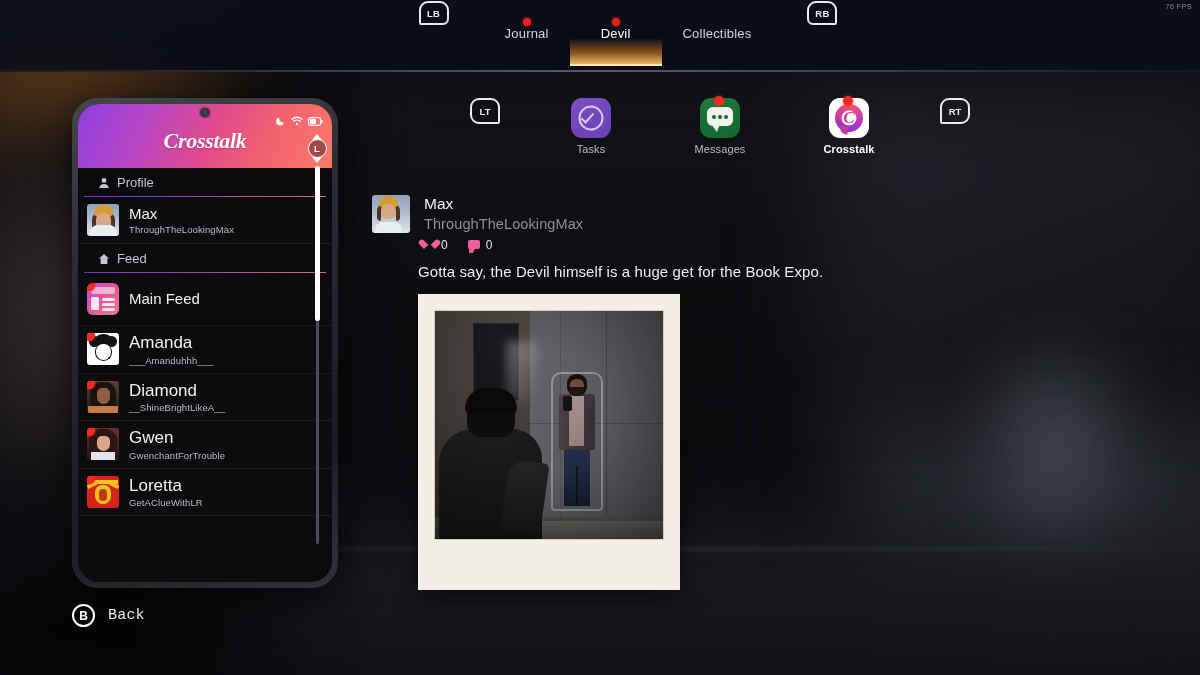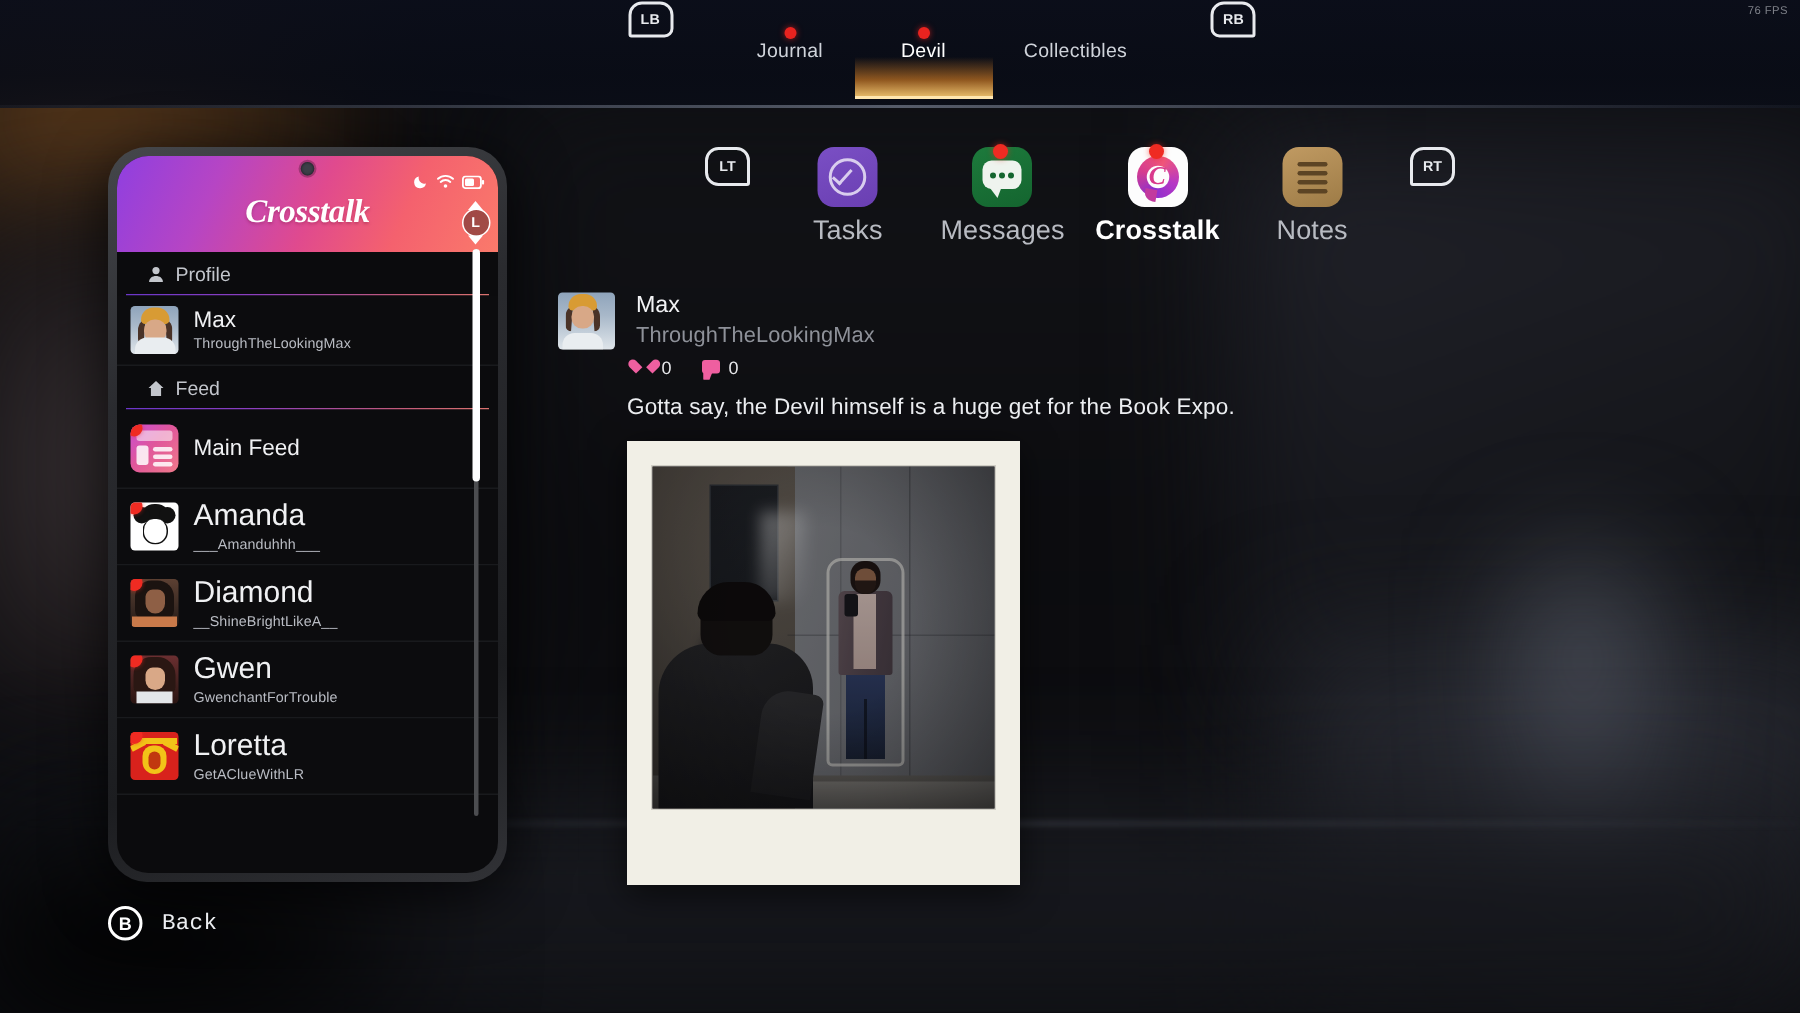--- a/index.html
+++ b/index.html
@@ -104,21 +104,21 @@
   .sec-head { height:29px; display:flex; align-items:center; gap:7px; padding:0 20px;
     font-size:13px; color:#c3c6cc; position:relative; background:#0b0b0d; }
   .sec-head::after { content:""; position:absolute; left:6px; right:6px; bottom:0; height:1.5px;
     background:linear-gradient(90deg,#6b36c9 0%, #8c3fbf 35%, #c25a7a 75%, #d9726e 100%); }
 
   .row { display:flex; align-items:center; gap:10px; padding:7px 9px; position:relative;
     background:#0c0c0e; border-bottom:1px solid #191a1d; }
   .row-av { width:32px; height:32px; border-radius:3px; flex:0 0 32px; position:relative; overflow:hidden; }
   .badge { position:absolute; left:-3px; top:-3px; width:11px; height:11px; border-radius:50%;
     background:#ef2b22; z-index:4; box-shadow:0 0 3px rgba(239,43,34,.6); }
-  .row-name { font-size:20px; color:#f0f1f3; line-height:1.15; }
+  .row-name { font-size:17px; color:#f0f1f3; line-height:1.15; }
   .row-handle { font-size:9.5px; color:#b9bcc3; letter-spacing:.1px; margin-top:2px; }
   .row-big .row-name { font-size:15px; }
   .row-single { padding:10px 9px; }
   .row-single .row-name { font-size:15px; }
 
   
   #scroll-wrap { position:absolute; right:5px; top:30px; width:20px; height:410px; z-index:12;
     display:flex; flex-direction:column; align-items:center; }
   #lstick { width:19px; height:19px; border-radius:50%; border:1.6px solid #ffffff;
     display:flex; align-items:center; justify-content:center;
@@ -165,21 +165,21 @@
   .av-feed .bar { position:absolute; left:4px; top:4px; right:4px; height:7px; border-radius:2px; background:rgba(255,255,255,.55); }
   .av-feed .sq { position:absolute; left:4px; top:14px; width:8px; height:13px; border-radius:2px; background:rgba(255,255,255,.85); }
   .av-feed .l1,.av-feed .l2,.av-feed .l3 { position:absolute; left:15px; right:4px; height:2.6px; border-radius:2px; background:rgba(255,255,255,.85); }
   .av-feed .l1 { top:15px; } .av-feed .l2 { top:20px; } .av-feed .l3 { top:25px; }
 
   
   #apptabs { position:absolute; left:470px; top:98px; width:500px; height:72px; z-index:10;
     display:flex; justify-content:space-between; }
   .apptab { width:76px; display:flex; flex-direction:column; align-items:center; gap:5px; position:relative; }
   .appicon { width:40px; height:40px; border-radius:11px; position:relative; }
-  .applabel { font-size:18px; color:#b8bbc2; letter-spacing:.1px; }
+  .applabel { font-size:11px; color:#b8bbc2; letter-spacing:.1px; }
   .apptab.active .applabel { color:#ffffff; font-weight:bold; }
   .ic-tasks { background:linear-gradient(160deg,#7a4fc4 0%, #6a3fb2 100%); }
   .ic-tasks .cir { position:absolute; left:50%; top:50%; transform:translate(-50%,-50%);
     width:25px; height:25px; border-radius:50%; border:2.6px solid #d9cdee; }
   .ic-tasks .chk { position:absolute; left:13px; top:12px; width:7px; height:13px;
     border-right:2.6px solid #d9cdee; border-bottom:2.6px solid #d9cdee; transform:rotate(42deg); }
   .ic-msg { background:linear-gradient(160deg,#1d7a3c 0%, #14652f 100%); }
   .ic-msg .bub { position:absolute; left:7px; top:9px; width:26px; height:19px; border-radius:6px; background:#eef3ee; }
   .ic-msg .tail { position:absolute; left:11px; top:26px; width:0; height:0;
     border-left:6px solid transparent; border-right:3px solid transparent; border-top:8px solid #eef3ee; }
@@ -485,29 +485,20 @@
     <div class="appicon ic-cross">
       <span class="appbadge"></span>
       <div class="ring"></div>
         <div class="hole"></div>
         <div class="tailp"></div>
         <div class="cee">C</div>
     </div>
     <div class="applabel">Crosstalk</div>
   </div>
 
-  <div class="apptab">
-    <div class="appicon ic-notes">
-      <div class="ln n1"></div>
-        <div class="ln n2"></div>
-        <div class="ln n3"></div>
-        <div class="ln n4"></div>
-    </div>
-    <div class="applabel">Notes</div>
-  </div>
 
   <div class="trigger rt">RT</div>
 </div>
 
 <div id="post">
   <div id="post-head">
     <div id="post-av" class="av-max">
       <div class="hair"></div>
         <div class="hat"></div>
         <div class="face"></div>

